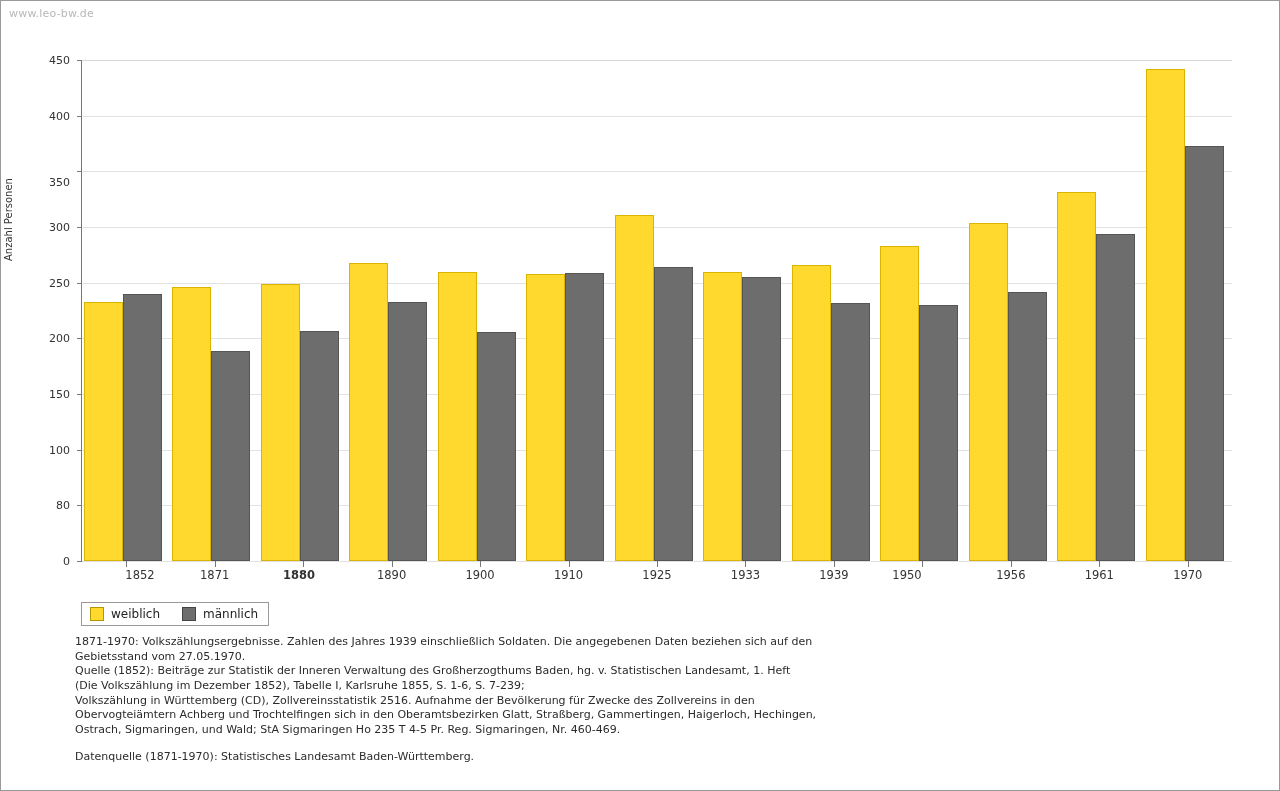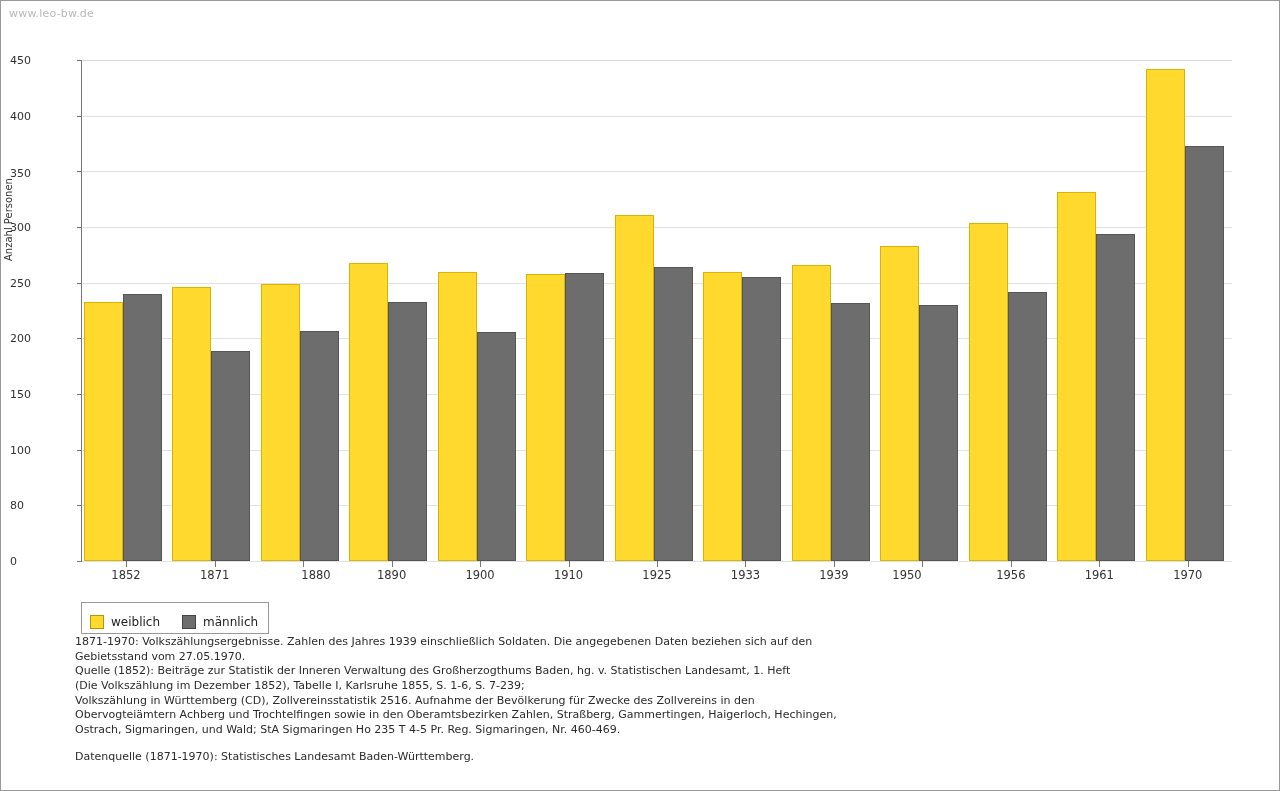--- a/index.html
+++ b/index.html
@@ -68,21 +68,21 @@
   }
   .gridline.top-line {
     background: #d7d7d7;
   }
   .ytick-label {
     position: absolute;
     right: 1154px;
     transform: translateY(-50%);
     font-size: 11px;
     color: #333333;
-    text-align: left;
+    text-align: right;
     width: 60px;
     padding-right: 8px;
   }
   .ytick-mark {
     position: absolute;
     left: -5px;
     width: 5px;
     height: 1px;
     background: #777777;
   }
@@ -131,21 +131,20 @@
     display: flex;
     align-items: center;
     gap: 22px;
     font-size: 12px;
     color: #222222;
   }
   .legend-item {
     display: flex;
     align-items: center;
     gap: 7px;
-    margin-top: 8px;
   }
   .swatch {
     width: 12px;
     height: 12px;
     display: inline-block;
   }
   .swatch.weiblich {
     background: #ffd92e;
     border: 1px solid #b59500;
   }
@@ -199,45 +198,45 @@
       <div class="ytick-mark" style="top: 278.333px;"></div>
       <div class="ytick-label" style="top: 278.333px;">200</div>
       <div class="gridline" style="top: 222.667px;"></div>
       <div class="ytick-mark" style="top: 222.667px;"></div>
       <div class="ytick-label" style="top: 222.667px;">250</div>
       <div class="gridline" style="top: 167px;"></div>
       <div class="ytick-mark" style="top: 167px;"></div>
       <div class="ytick-label" style="top: 167px;">300</div>
       <div class="gridline" style="top: 111.333px;"></div>
       <div class="ytick-mark" style="top: 111.333px;"></div>
-      <div class="ytick-label" style="top: 113px;">350</div>
+      <div class="ytick-label" style="top: 122px;">350</div>
       <div class="gridline" style="top: 55.6667px;"></div>
       <div class="ytick-mark" style="top: 55.6667px;"></div>
       <div class="ytick-label" style="top: 55.6667px;">400</div>
       <div class="gridline top-line" style="top: 0px;"></div>
       <div class="ytick-mark" style="top: 0px;"></div>
       <div class="ytick-label" style="top: 0px;">450</div>
       <div class="group" style="left: 0px; width: 88.4615px;">
         <div class="bar weiblich" title="weiblich 1852: 231" style="height: 257.18px;"></div>
         <div class="bar maennlich" title="männlich 1852: 238" style="height: 264.973px;"></div>
       </div>
       <div class="xtick-mark" style="left: 44.2308px;"></div>
-      <div class="xtick-label" style="left: 3px;">1852</div>
+      <div class="xtick-label" style="left: 17px;">1852</div>
       <div class="group" style="left: 88.4615px; width: 88.4615px;">
         <div class="bar weiblich" title="weiblich 1871: 244" style="height: 271.653px;"></div>
         <div class="bar maennlich" title="männlich 1871: 187" style="height: 208.193px;"></div>
       </div>
       <div class="xtick-mark" style="left: 132.692px;"></div>
       <div class="xtick-label" style="left: 91.6923px;">1871</div>
       <div class="group" style="left: 176.923px; width: 88.4615px;">
         <div class="bar weiblich" title="weiblich 1880: 247" style="height: 274.993px;"></div>
         <div class="bar maennlich" title="männlich 1880: 205" style="height: 228.233px;"></div>
       </div>
       <div class="xtick-mark" style="left: 221.154px;"></div>
-      <div class="xtick-label" style="left: 193px;">1880</div>
+      <div class="xtick-label" style="left: 176px; font-weight: bold;">1880</div>
       <div class="group" style="left: 265.385px; width: 88.4615px;">
         <div class="bar weiblich" title="weiblich 1890: 266" style="height: 296.147px;"></div>
         <div class="bar maennlich" title="männlich 1890: 231" style="height: 257.18px;"></div>
       </div>
       <div class="xtick-mark" style="left: 309.615px;"></div>
       <div class="xtick-label" style="left: 268.615px;">1890</div>
       <div class="group" style="left: 353.846px; width: 88.4615px;">
         <div class="bar weiblich" title="weiblich 1900: 258" style="height: 287.24px;"></div>
         <div class="bar maennlich" title="männlich 1900: 204" style="height: 227.12px;"></div>
       </div>
@@ -304,21 +303,21 @@
     </div>
   </div>
 
   <div id="footnotes">
     <div class="para">
       <div class="fn-line">1871-1970: Volkszählungsergebnisse. Zahlen des Jahres 1939 einschließlich Soldaten. Die angegebenen Daten beziehen sich auf den</div>
       <div class="fn-line">Gebietsstand vom 27.05.1970.</div>
       <div class="fn-line">Quelle (1852): Beiträge zur Statistik der Inneren Verwaltung des Großherzogthums Baden, hg. v. Statistischen Landesamt, 1. Heft</div>
       <div class="fn-line">(Die Volkszählung im Dezember 1852), Tabelle I, Karlsruhe 1855, S. 1-6, S. 7-239;</div>
       <div class="fn-line">Volkszählung in Württemberg (CD), Zollvereinsstatistik 2516. Aufnahme der Bevölkerung für Zwecke des Zollvereins in den</div>
-      <div class="fn-line">Obervogteiämtern Achberg und Trochtelfingen sowie in den Oberamtsbezirken Zahlen, Straßberg, Gammertingen, Haigerloch, Hechingen,</div>
+      <div class="fn-line">Obervogteiämtern Achberg und Trochtelfingen sich in den Oberamtsbezirken Glatt, Straßberg, Gammertingen, Haigerloch, Hechingen,</div>
       <div class="fn-line">Ostrach, Sigmaringen, und Wald; StA Sigmaringen Ho 235 T 4-5 Pr. Reg. Sigmaringen, Nr. 460-469.</div>
     </div>
     <div class="spacer"></div>
     <div class="para">
       <div class="fn-line">Datenquelle (1871-1970): Statistisches Landesamt Baden-Württemberg.</div>
     </div>
   </div>
 
 </div>
 

